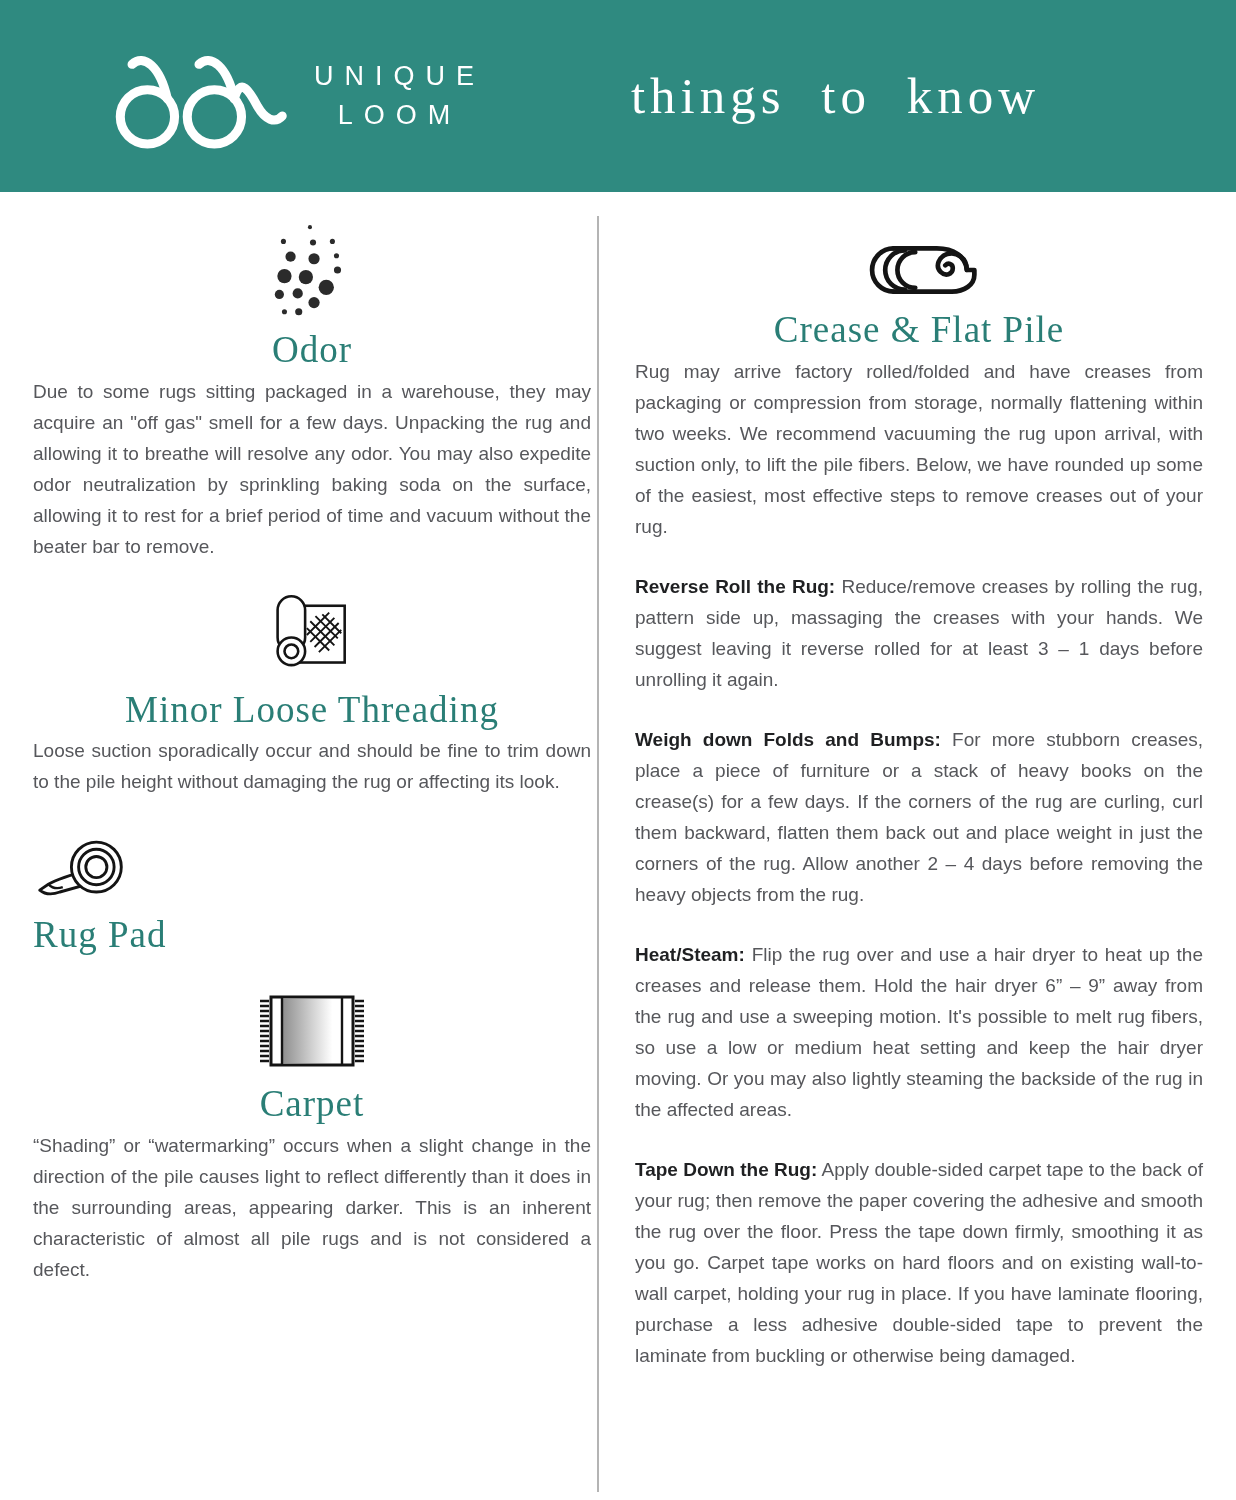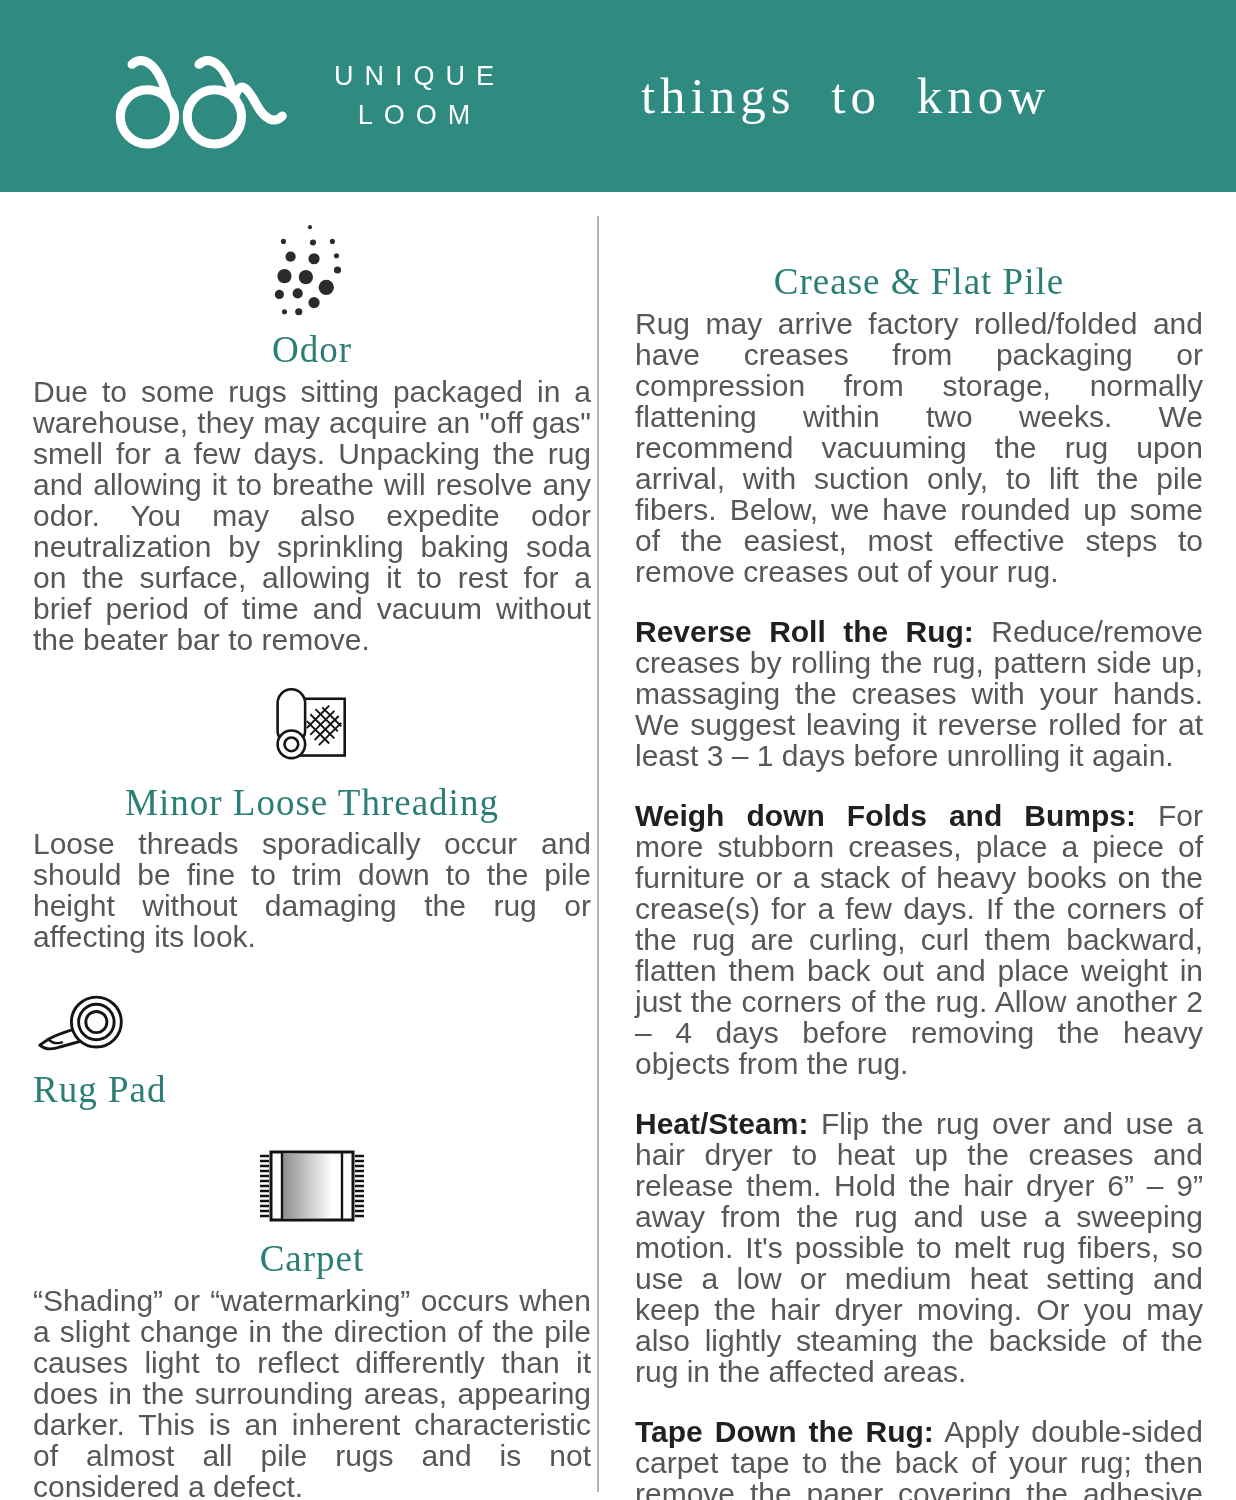--- a/index.html
+++ b/index.html
@@ -8,21 +8,21 @@
     width:1236px; height:1500px; overflow:hidden;
     font-family:"Liberation Sans", sans-serif;
     -webkit-font-smoothing:antialiased;
   }
   
   .band {
     height:192px; background:#2F8A80;
     display:flex; align-items:center;
     padding:0 40px 0 104px;
   }
-  .logo-group { display:flex; align-items:center; gap:40px; flex:0 0 auto; }
+  .logo-group { display:flex; align-items:center; gap:20px; flex:0 0 auto; }
   .logo-mark { width:190px; height:118px; }
   .brand {
     color:#ffffff; font-size:27px; letter-spacing:11px;
     line-height:1.45; text-align:center; font-weight:400;
   }
   .title {
     flex:1; text-align:center; color:#ffffff;
     font-family:"Liberation Serif", serif;
     font-size:51px; letter-spacing:5px; word-spacing:18px;
     font-weight:400; padding-right:10px; white-space:nowrap;
@@ -34,35 +34,35 @@
   .divider   { width:2px; background:#b4b4b4; margin:24px 0 8px 6px; flex:0 0 auto; }
   .col-right { flex:1; padding-left:36px; }
   .icon { display:block; }
   h2 {
     font-family:"Liberation Serif", serif; font-weight:400;
     color:#2A7E76; font-size:37px; letter-spacing:1px;
     text-align:center; line-height:1.1;
   }
   p.body {
     width:100%;
-    color:#56575B; font-size:30px; line-height:31px;
+    color:#56575B; font-size:19px; line-height:31px;
     text-align:justify; text-justify:inter-word;
     margin-top:5px;
   }
   p.tip { margin-top:29px; }
   .lead { font-weight:bold; color:#1F2022; }
   
   .sec-odor .icon      { width:104px; height:102px; margin-top:14px; }
   .sec-thread .icon    { width:86px;  height:86px;  margin-top:30px; }
   .sec-pad .icon       { width:96px;  height:70px;  margin-top:36px; }
   .sec-shade .icon     { width:110px; height:80px;  margin-top:36px; }
   .sec-crease .icon    { width:122px; height:60px;  margin-top:48px; }
   .sec-thread h2, .sec-pad h2, .sec-shade h2 { margin-top:12px; }
   .sec-odor h2 { margin-top:8px; }
-  .sec-crease h2 { margin-top:22px; }
+  .sec-crease h2 { margin-top:10px; }
 </style>
 </head>
 <body>
 
 <header class="band">
   <div class="logo-group">
     <svg class="logo-mark" viewBox="0 0 210 130" fill="none" stroke="#ffffff" stroke-width="10" stroke-linecap="round" stroke-linejoin="round">
       <circle cx="48" cy="88" r="30"></circle>
       <path d="M70 68 C62 32, 44 18, 31 30"></path>
       <circle cx="122" cy="88" r="30"></circle>
@@ -109,21 +109,21 @@
         <rect x="36" y="16" width="52" height="66" fill="#ffffff"></rect>
         <g stroke-width="2.2">
           <path d="M44 50 L70 24 M48 58 L76 30 M53 64 L81 36 M58 70 L84 44"></path>
           <path d="M54 28 L80 54 M48 34 L76 62 M44 42 L70 68 M62 26 L84 48"></path>
         </g>
         <rect x="10" y="5" width="32" height="64" rx="16" fill="#ffffff"></rect>
         <circle cx="26" cy="69" r="16" fill="#ffffff"></circle>
         <circle cx="26" cy="69" r="8" fill="#ffffff"></circle>
       </svg>
       <h2>Minor Loose Threading</h2>
-      <p class="body">Loose threads sporadically occur and should be fine to trim down to the pile height without damaging the rug or affecting its look.</p>
+      <p class="body">Loose suction sporadically occur and should be fine to trim down to the pile height without damaging the rug or affecting its look.</p>
     </div>
 
     <div class="col sec-pad" style="width:100%;align-items:flex-start;">
       <svg class="icon" viewBox="0 0 100 70" fill="none" stroke="#141414" stroke-width="3" stroke-linejoin="round">
         <path d="M62 36 C40 42, 26 46, 16 52 L7 58 C13 63, 20 63, 28 60 L64 50 Z" fill="#ffffff"></path>
         <path d="M16 52 C20 56, 25 57, 31 55" stroke-width="2.4"></path>
         <circle cx="66" cy="34" r="26" fill="#ffffff"></circle>
         <circle cx="66" cy="34" r="18.5"></circle>
         <circle cx="66" cy="34" r="11"></circle>
       </svg>

